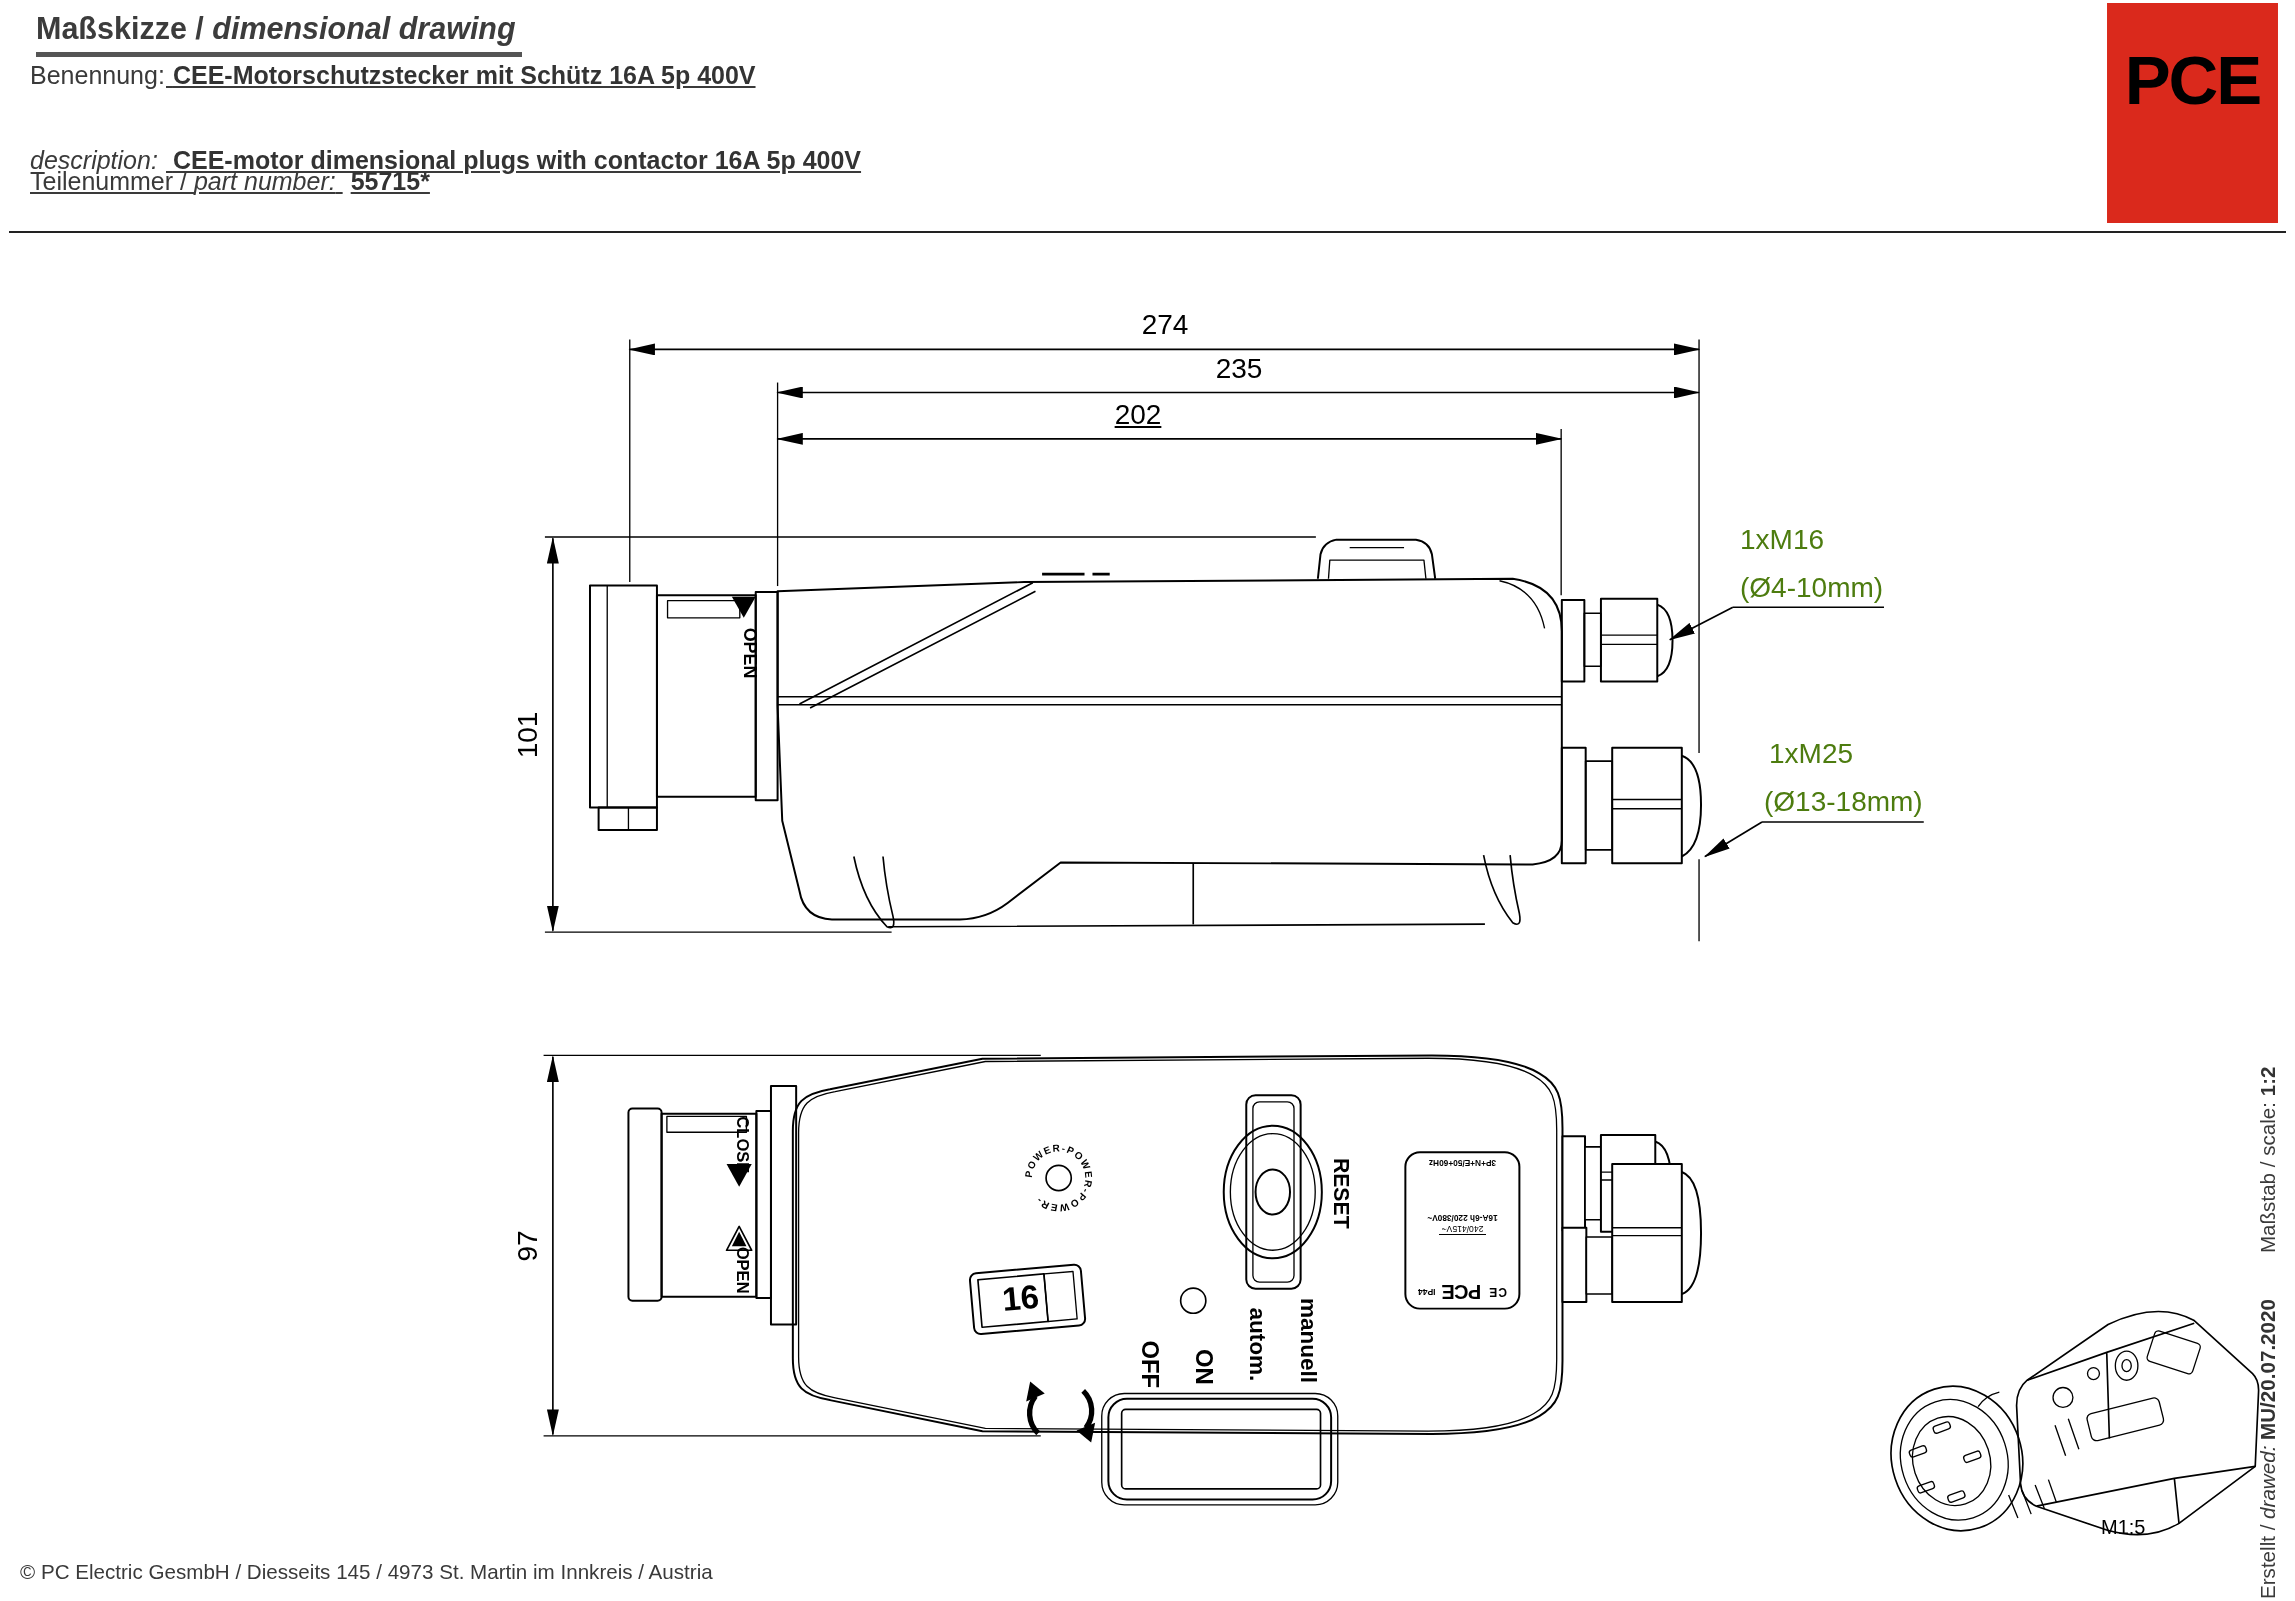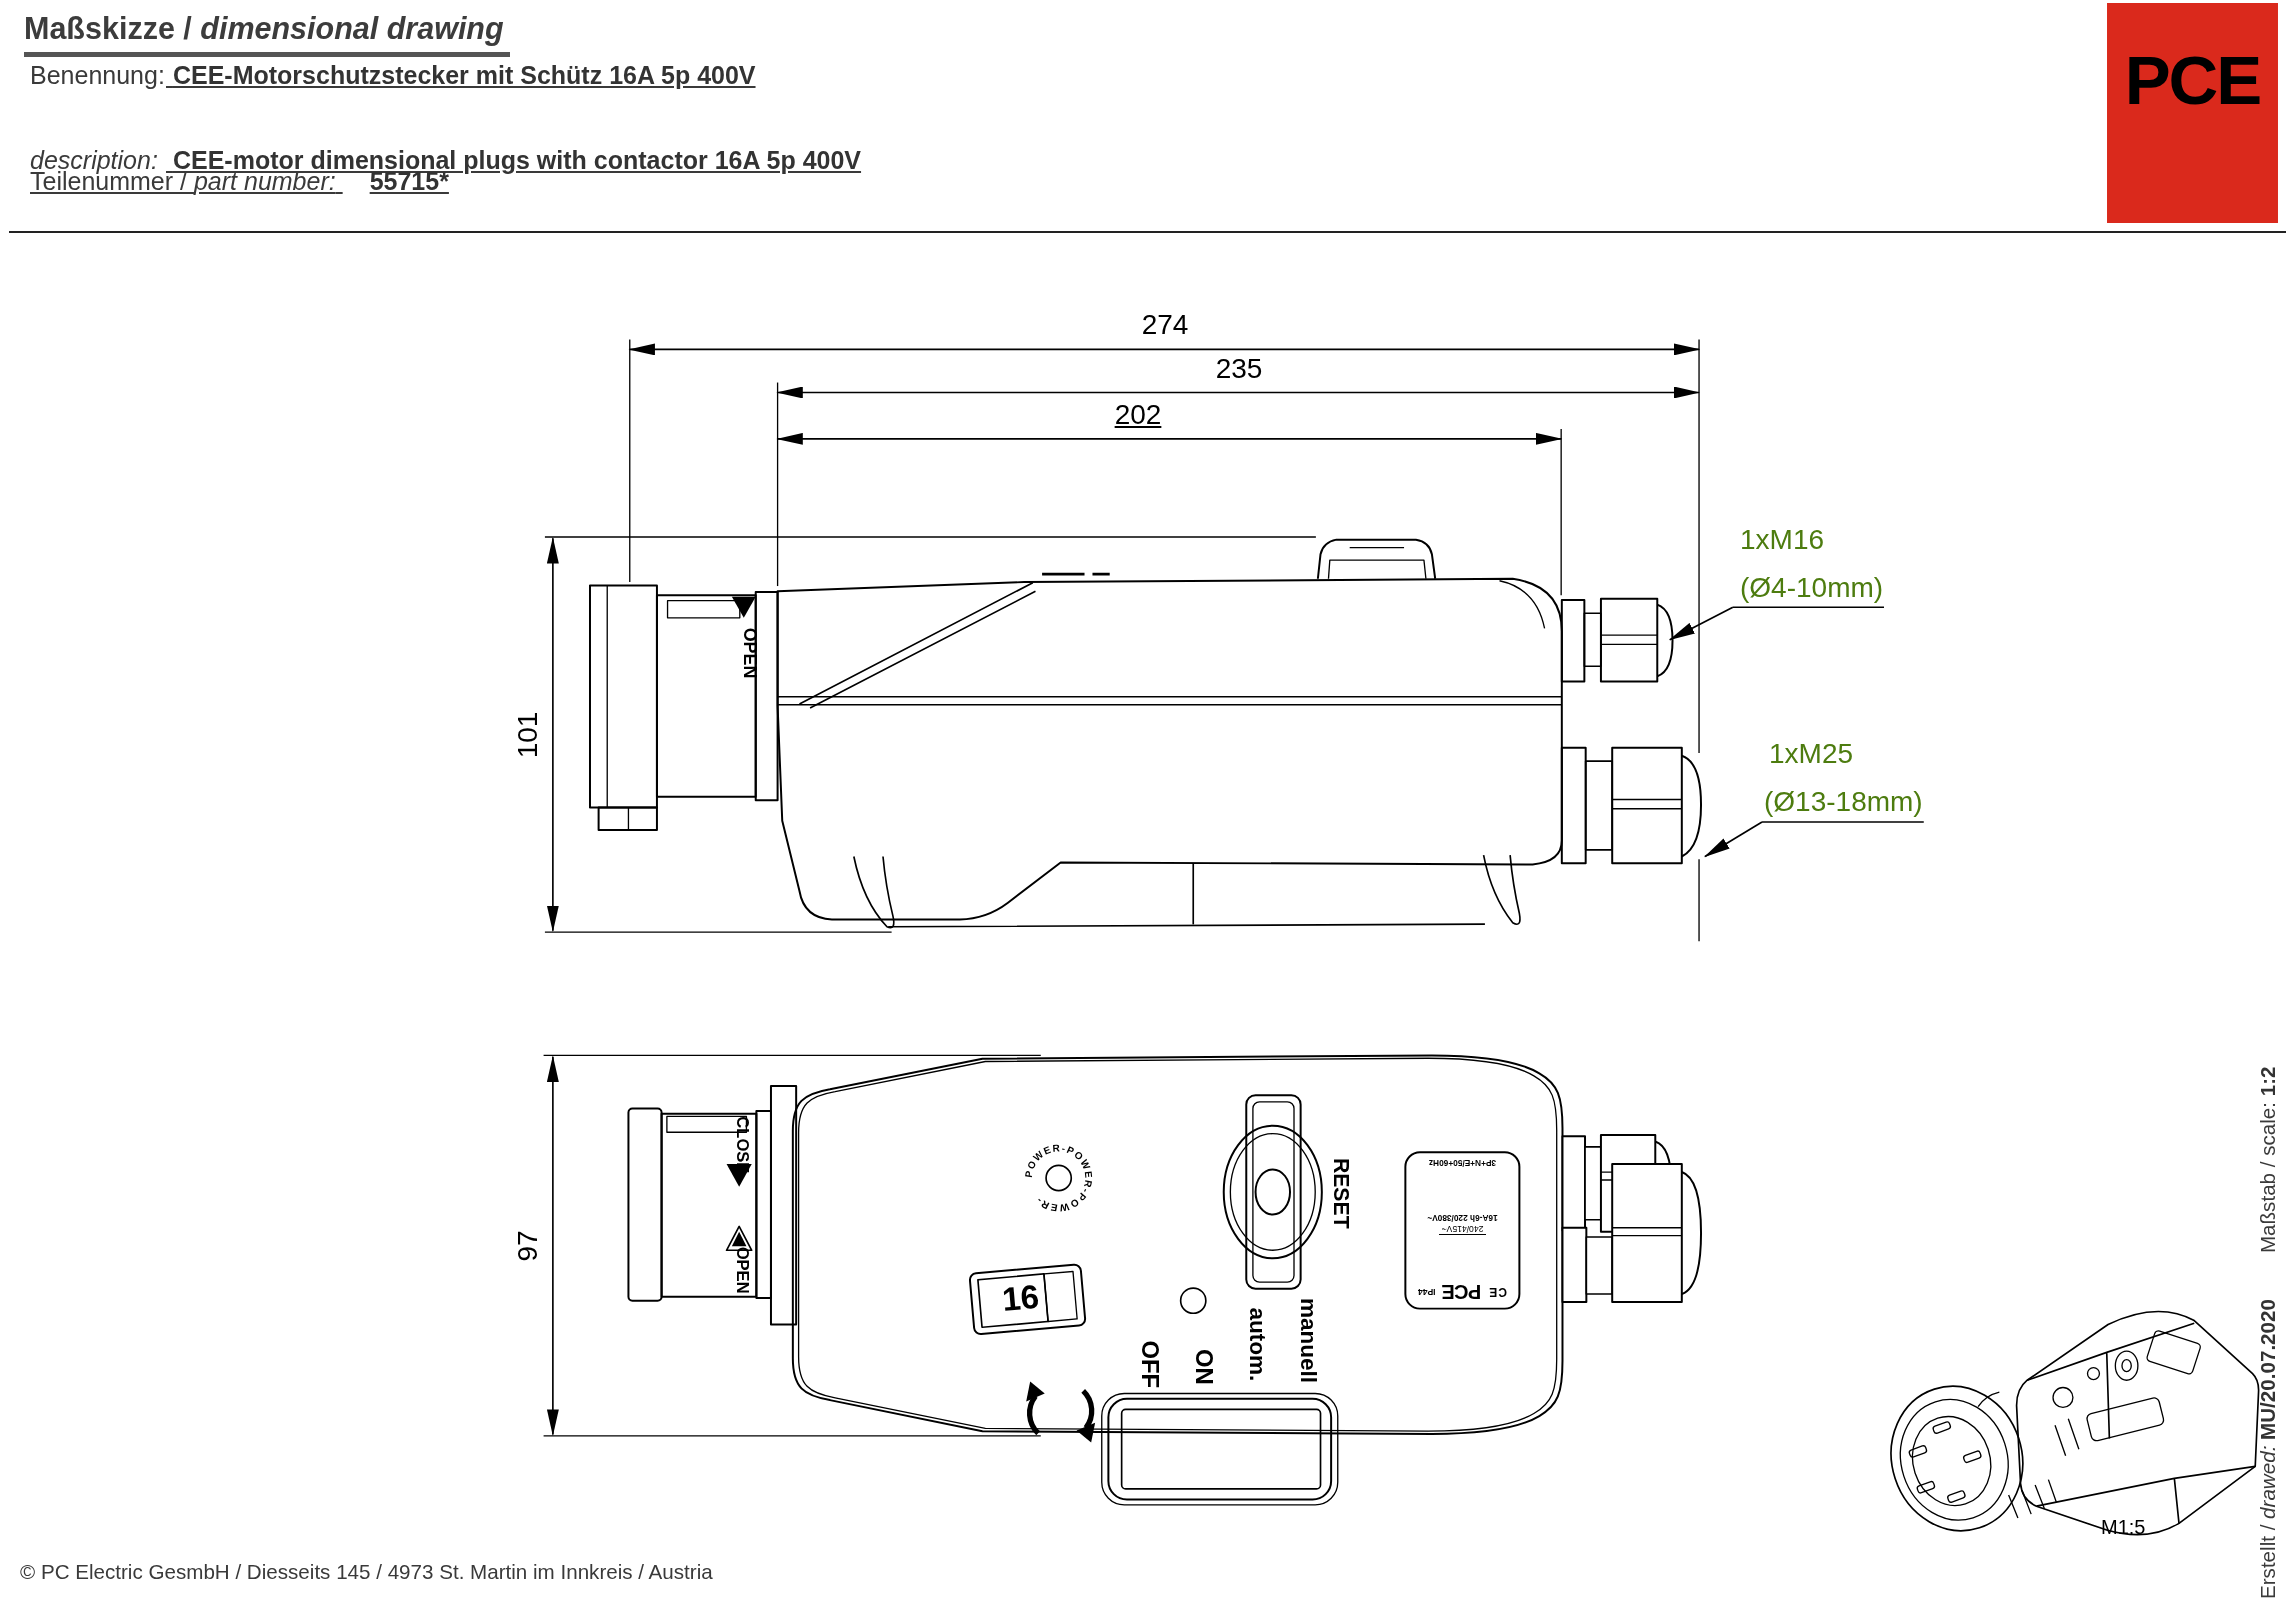--- a/index.html
+++ b/index.html
@@ -1,19 +1,19 @@
 <!DOCTYPE html>
 <html style="font-size:10.6px"><head>
 <meta charset="utf-8">
 <style>
   html,body{margin:0;padding:0;background:#fff;}
   body{width:2295px;height:1601px;position:relative;font-family:"Liberation Sans",sans-serif;color:#3a3a3a;}
   .abs{position:absolute;}
   
-  .page-title{left:24px;top:10.6px;font-size:30.5px;font-weight:bold;color:#3c3c3c;
+  .page-title{left:36px;top:10.6px;font-size:30.5px;font-weight:bold;color:#3c3c3c;
               border-bottom:5.3px solid #555;padding-bottom:6px;padding-right:6.6px;}
   .page-title .it{font-style:italic;}
   .hrow{font-size:25px;color:#3a3a3a;white-space:nowrap;text-decoration:underline;}
   .hrow .val{font-weight:bold;color:#333;}
   .hrow .it{font-style:italic;}
   .header-rule{left:9.3px;top:231px;width:2277px;height:0;border-top:2.7px solid #222;}
   
   
   .dimtxt{font-size:28px;color:#000;transform:translate(-50%,-100%);white-space:nowrap;}
   .dimv{font-size:28px;color:#000;transform:translate(-50%,-50%) rotate(-90deg);white-space:nowrap;}
@@ -50,21 +50,21 @@
 <div class="abs hrow" style="left:30px;top:61px;">
   <span style="display:inline-block;width:136px;">Benennung:</span>
   <span class="val">CEE-Motorschutzstecker mit Schütz 16A 5p 400V</span>
 </div>
 <div class="abs hrow" style="left:30px;top:114px;">
   <span class="it" style="display:inline-block;width:136px;margin-top:32px;">description:</span>
   <span class="val">CEE-motor dimensional plugs with contactor 16A 5p 400V</span>
 </div>
 <div class="abs hrow" style="left:30px;top:167px;">
   <span>Teilenummer / </span><span class="it">part number:</span>
-  <span class="val" style="margin-left:27px;text-align:right;">55715*</span>
+  <span class="val" style="margin-left:8px;text-align:right;">55715*</span>
 </div>
 <div class="abs header-rule"></div>
 
 <svg class="abs" style="left:2107px;top:2.7px;" width="171" height="220" viewBox="0 0 258 332">
   <rect x="0" y="0" width="258" height="332" fill="#DA291C"></rect>
   <text x="129" y="152" text-anchor="middle" font-size="104" font-weight="bold" fill="#ffffff" style="letter-spacing:-3px;">PCE</text>
 </svg>
 
 <svg class="abs" style="left:0;top:0;" width="2295" height="1601" viewBox="0 0 3462 2415">
   <defs>

